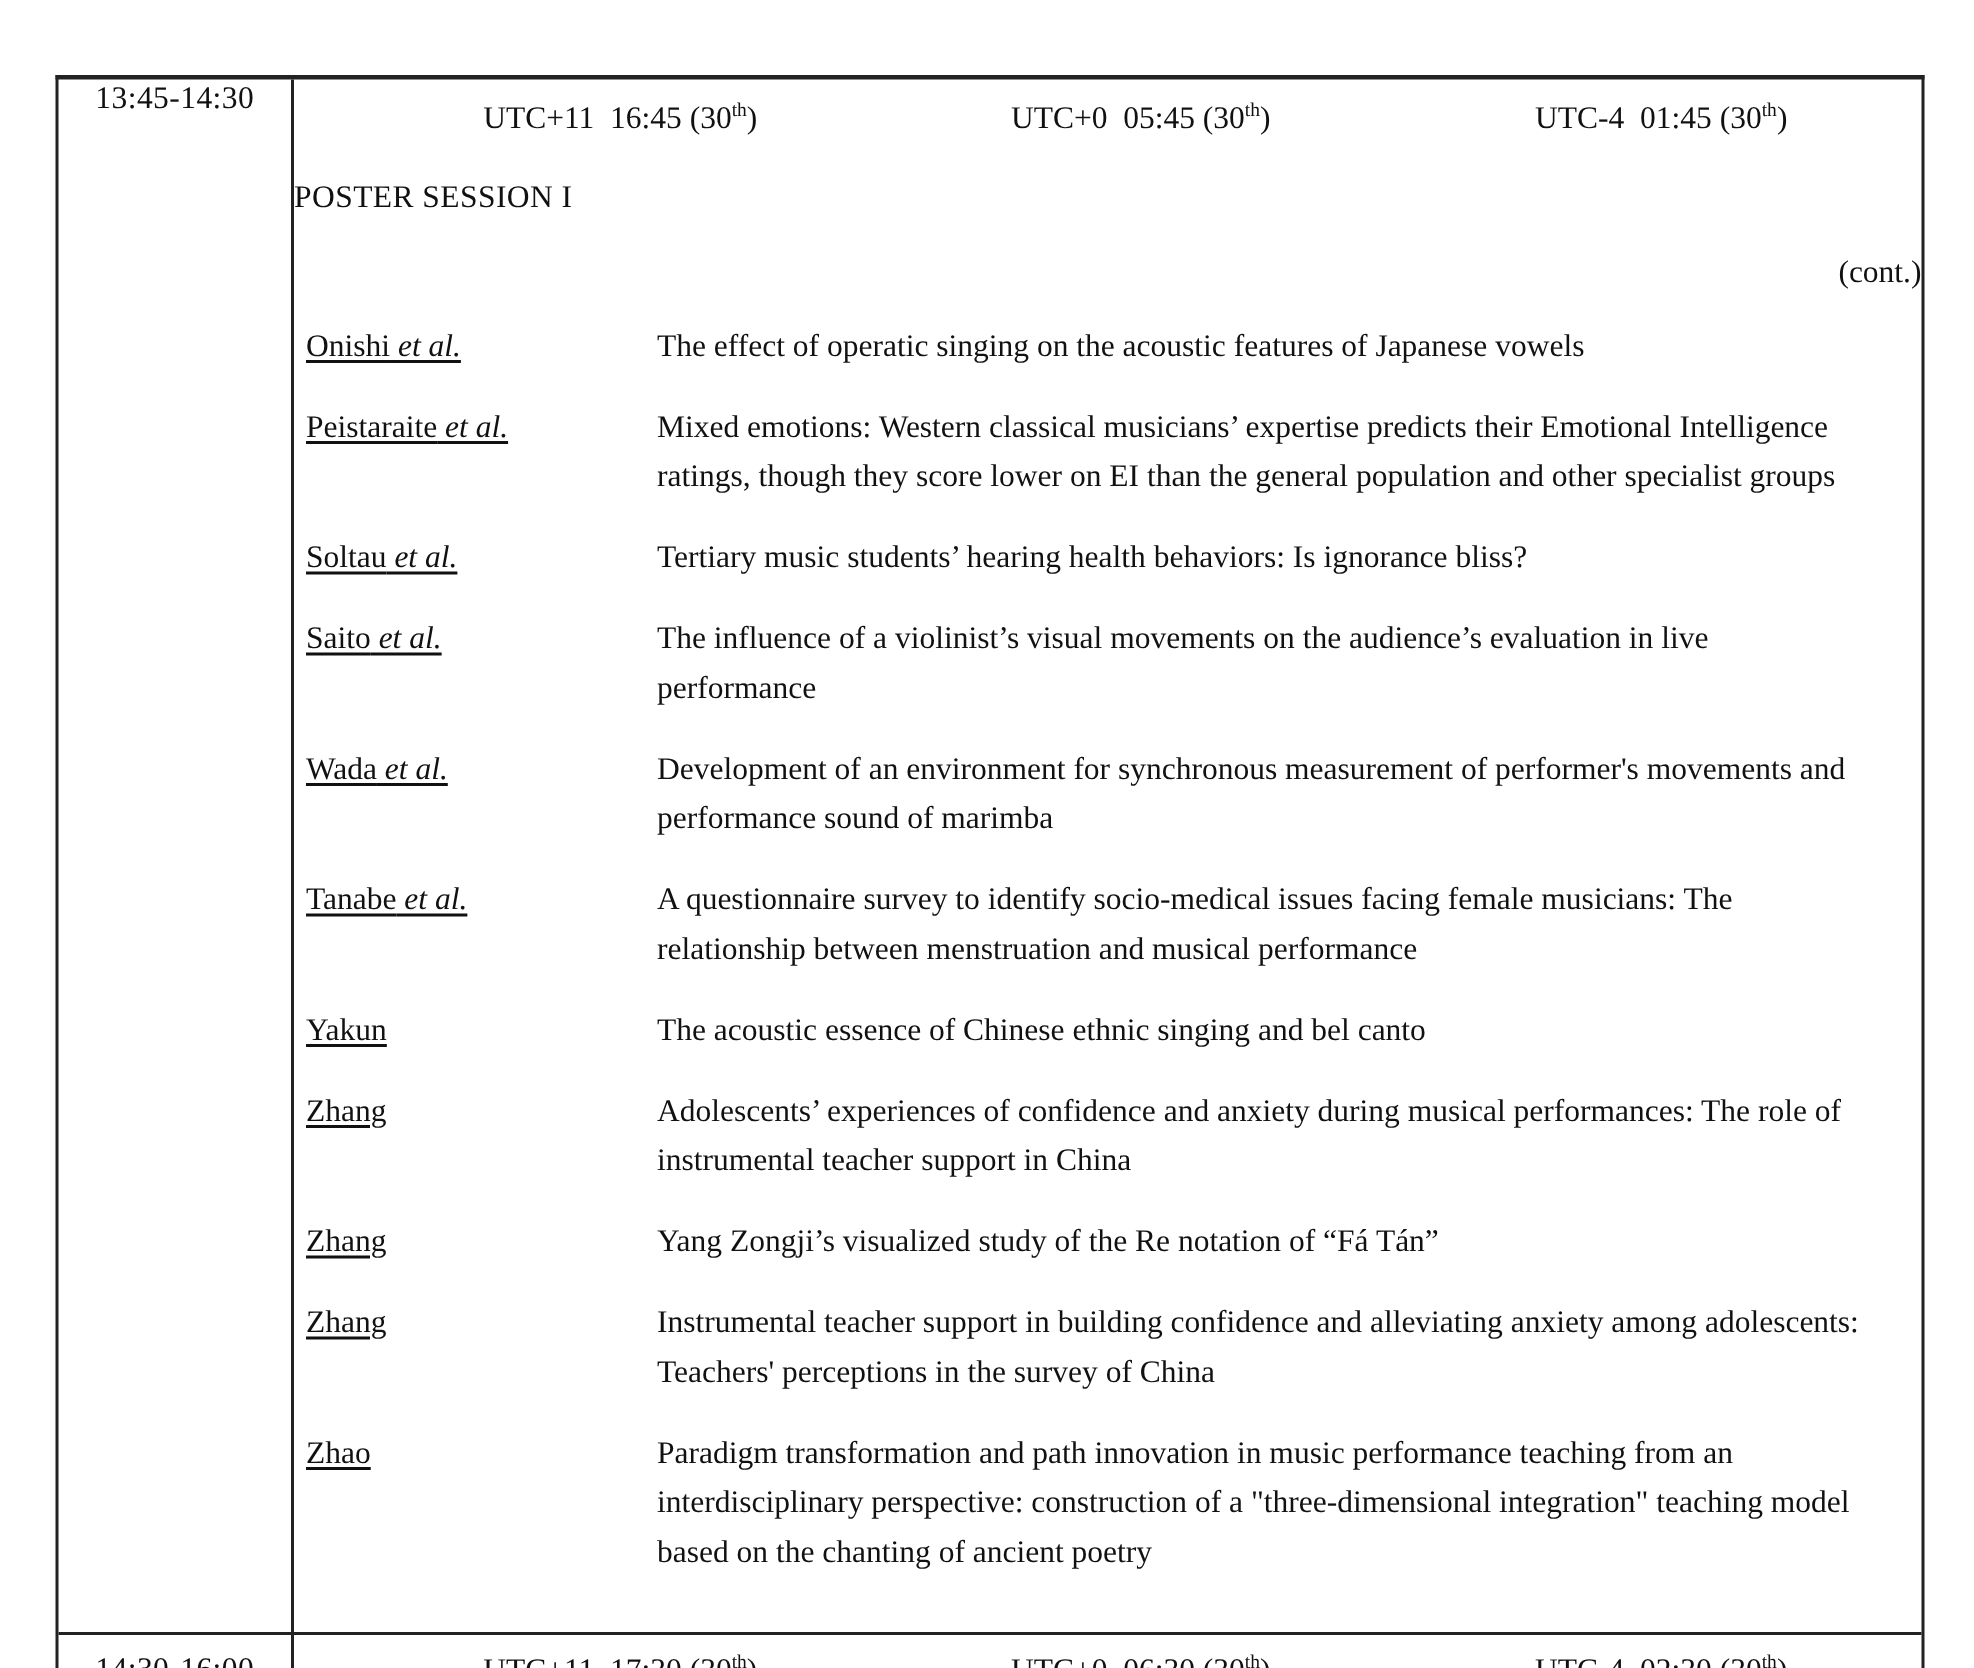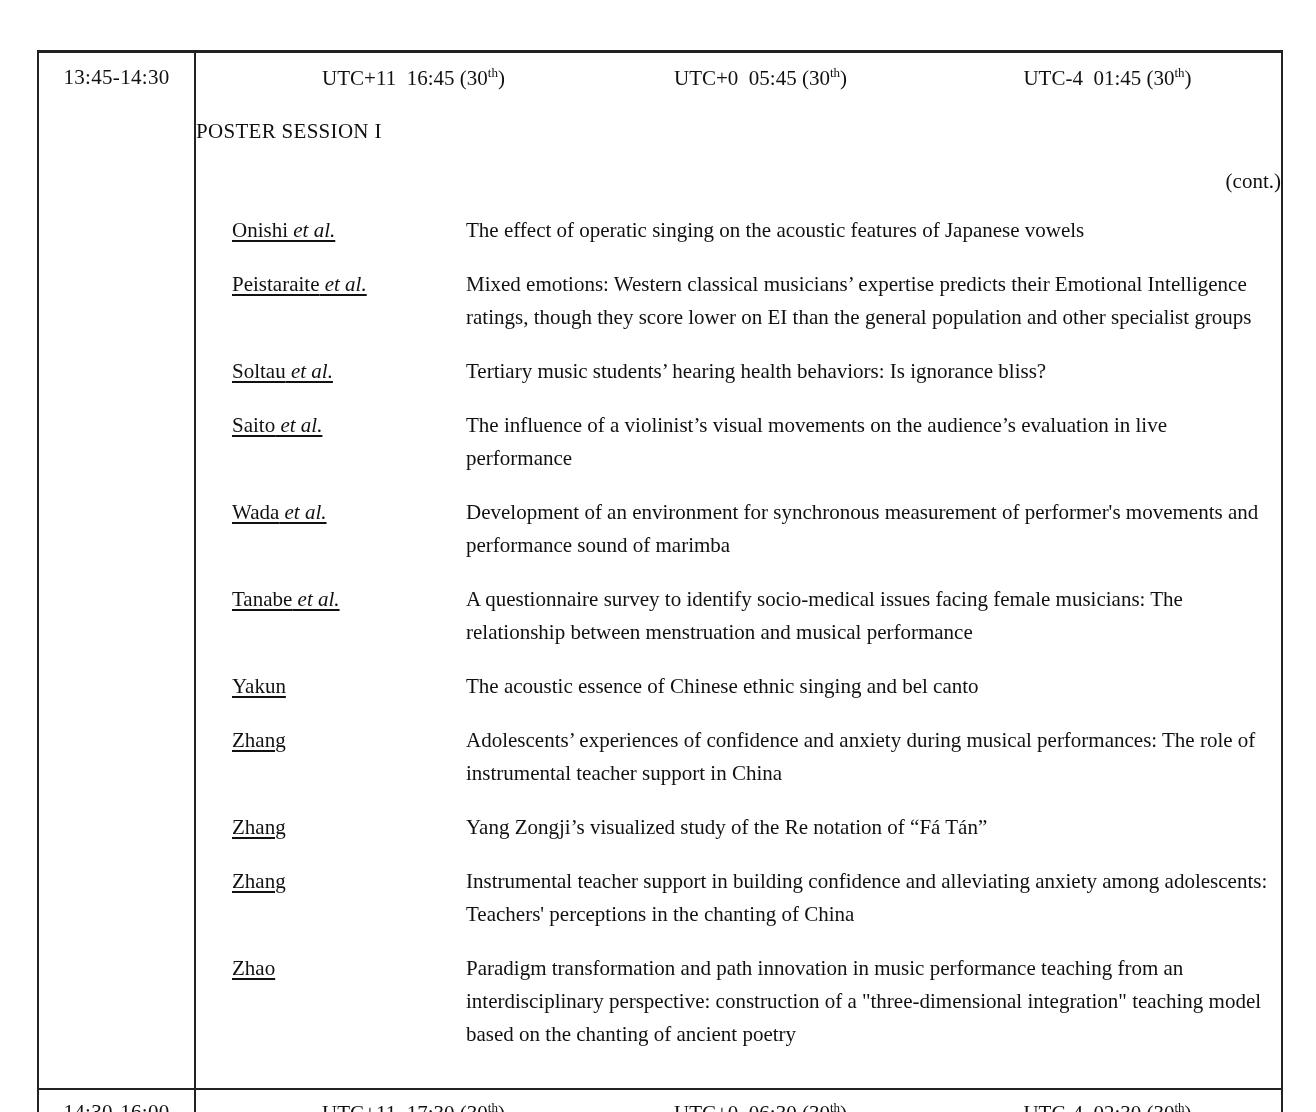--- a/index.html
+++ b/index.html
@@ -29,21 +29,21 @@
   .row{display:flex;}
   .row.main{height:1035px;border-bottom:2px solid var(--border-color);}
   .row.partial{height:22px;overflow:hidden;}
   .cell{box-sizing:border-box;}
   .cell.time{
     width:157px;
     flex:0 0 157px;
     border-right:2px solid var(--border-color);
     text-align:center;
   }
-  .time-text{margin-top:12px;letter-spacing:0.3px;}
+  .time-text{letter-spacing:0.3px;}
   .cell.content{flex:1 1 auto;min-width:0;}
   .utc-row{
     display:flex;
     margin-top:12px;
     line-height:26px;
     padding-left:44px;
   }
   .utc{flex:1 1 0;text-align:center;}
   .utc .pre{white-space:pre;}
   .utc sup{font-size:13px;line-height:0;}
@@ -52,21 +52,21 @@
     text-align:left;
     line-height:26px;
     letter-spacing:0.3px;
     font-family:Liberation Serif, serif;
   }
   .session-note{
     margin-top:24px;
     text-align:right;
     line-height:26px;
   }
-  .pres-list{margin-top:20px;padding-left:28px;}
+  .pres-list{margin-top:20px;}
   .pres{
     display:flex;
     align-items:flex-start;
     margin-bottom:21px;
     line-height:33px;
   }
   .pres-author{
     flex:0 0 242px;
     width:242px;
     padding-left:8px;
@@ -148,21 +148,21 @@
             <div class="pres-title">Adolescents’ experiences of confidence and anxiety during musical performances: The role of instrumental teacher support in China</div>
           </div>
 
           <div class="pres">
             <div class="pres-author"><span class="uname"><span>Zhang</span><span class="etal"></span></span></div>
             <div class="pres-title">Yang Zongji’s visualized study of the Re notation of “Fá Tán”</div>
           </div>
 
           <div class="pres">
             <div class="pres-author"><span class="uname"><span>Zhang</span><span class="etal"></span></span></div>
-            <div class="pres-title">Instrumental teacher support in building confidence and alleviating anxiety among adolescents: Teachers' perceptions in the chanting of China</div>
+            <div class="pres-title">Instrumental teacher support in building confidence and alleviating anxiety among adolescents: Teachers' perceptions in the survey of China</div>
           </div>
 
           <div class="pres">
             <div class="pres-author"><span class="uname"><span>Zhao</span><span class="etal"></span></span></div>
             <div class="pres-title">Paradigm transformation and path innovation in music performance teaching from an interdisciplinary perspective: construction of a "three-dimensional integration" teaching model based on the chanting of ancient poetry</div>
           </div>
 
         </div>
       </div>
     </div>

